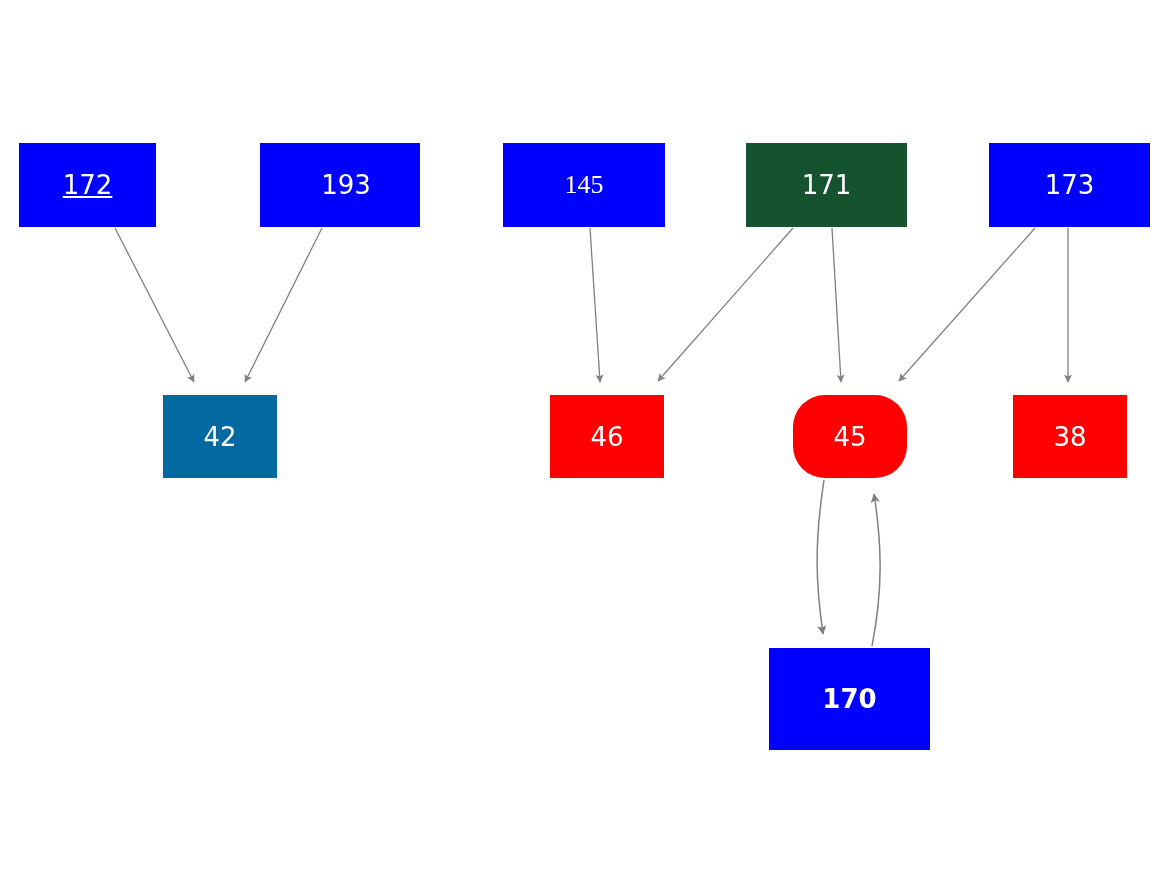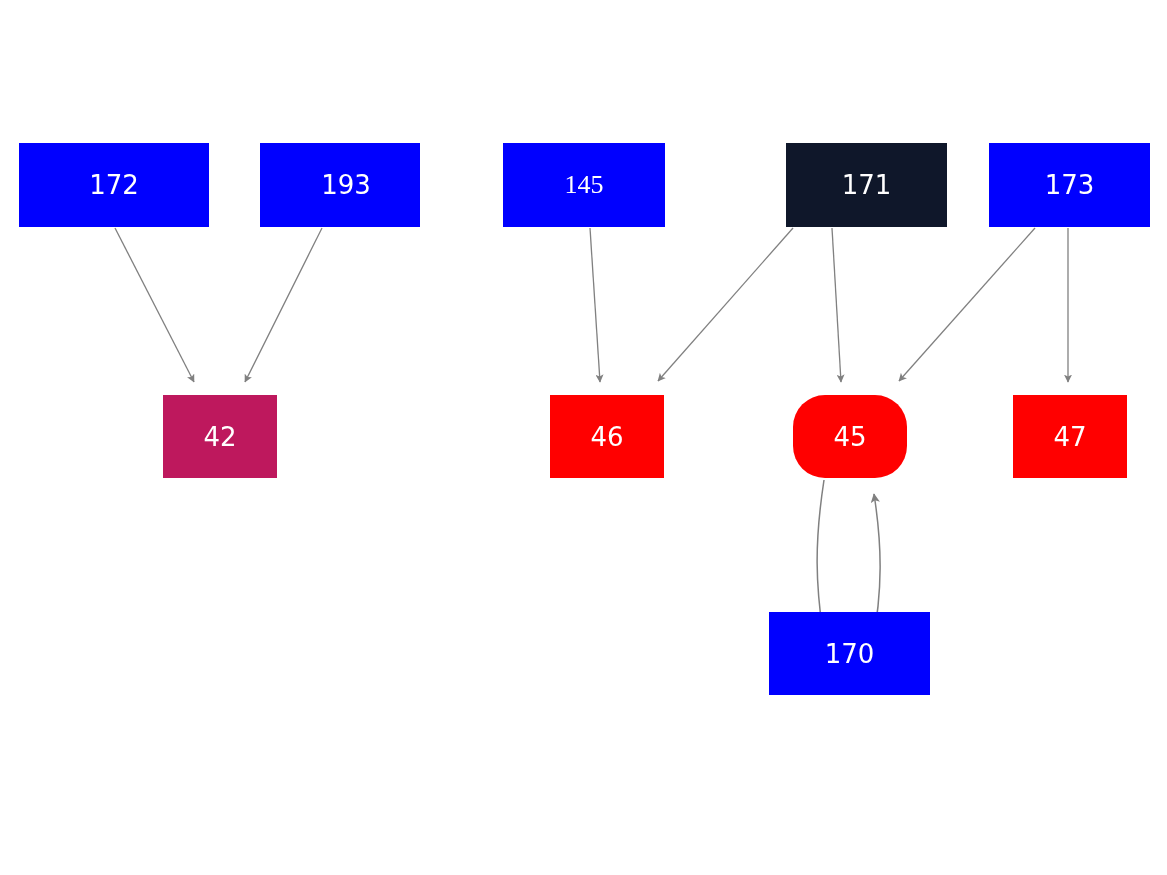--- a/index.html
+++ b/index.html
@@ -57,45 +57,45 @@
       <path d="M 590,228 L 600,382" fill="none" stroke="#808080" stroke-width="1.3" marker-end="url(#arrowhead)"></path>
       <path d="M 793,228 L 658,381" fill="none" stroke="#808080" stroke-width="1.3" marker-end="url(#arrowhead)"></path>
       <path d="M 832,228 L 841,382" fill="none" stroke="#808080" stroke-width="1.3" marker-end="url(#arrowhead)"></path>
       <path d="M 1035,228 L 899,381" fill="none" stroke="#808080" stroke-width="1.3" marker-end="url(#arrowhead)"></path>
       <path d="M 1068,228 L 1068,382" fill="none" stroke="#808080" stroke-width="1.3" marker-end="url(#arrowhead)"></path>
       <path d="M 824,480 C 814,545 816,585 823,634" fill="none" stroke="#808080" stroke-width="1.5" marker-end="url(#arrowhead)"></path>
       <path d="M 872,646 C 883,590 882,545 874,494" fill="none" stroke="#808080" stroke-width="1.5" marker-end="url(#arrowhead)"></path>
     </svg>
 
   <div id="node-layer">
-      <div class="node" style="left: 19px; top: 143px; width: 190px; height: 84px; background: rgb(0, 0, 255);">
+      <div class="node" style="left: 19px; top: 143px; width: 137px; height: 84px; background: rgb(0, 0, 255); text-decoration: underline;">
         <span class="node-label">172</span>
       </div>
       <div class="node" style="left: 260px; top: 143px; width: 160px; height: 84px; background: rgb(0, 0, 255); padding-left: 12px;">
         <span class="node-label">193</span>
       </div>
       <div class="node" style="left: 503px; top: 143px; width: 162px; height: 84px; background: rgb(0, 0, 255); font-family: Liberation Serif, serif;">
         <span class="node-label">145</span>
       </div>
-      <div class="node" style="left: 746px; top: 143px; width: 161px; height: 84px; background: #0f172a; margin-left: 40px;">
+      <div class="node" style="left: 746px; top: 143px; width: 161px; height: 84px; background: #14532d;">
         <span class="node-label">171</span>
       </div>
       <div class="node" style="left: 989px; top: 143px; width: 161px; height: 84px; background: rgb(0, 0, 255); text-align: center;">
         <span class="node-label">173</span>
       </div>
-      <div class="node" style="left: 163px; top: 395px; width: 114px; height: 83px; background: #be185d;">
+      <div class="node" style="left: 163px; top: 395px; width: 114px; height: 83px; background: #0369a1;">
         <span class="node-label">42</span>
       </div>
       <div class="node" style="left: 550px; top: 395px; width: 114px; height: 83px; background: rgb(255, 0, 0);">
         <span class="node-label">46</span>
       </div>
       <div class="node" style="left: 793px; top: 395px; width: 114px; height: 83px; background: rgb(255, 0, 0); border-radius: 32px;">
         <span class="node-label">45</span>
       </div>
       <div class="node" style="left: 1013px; top: 395px; width: 114px; height: 83px; background: rgb(255, 0, 0);">
-        <span class="node-label">47</span>
+        <span class="node-label">38</span>
       </div>
-      <div class="node" style="left: 769px; top: 612px; width: 161px; height: 83px; background: rgb(0, 0, 255);">
+      <div class="node" style="left: 769px; top: 648px; width: 161px; height: 102px; background: rgb(0, 0, 255); font-weight: bold;">
         <span class="node-label">170</span>
       </div>
     </div>
 
 </div>
 
 </body></html>

